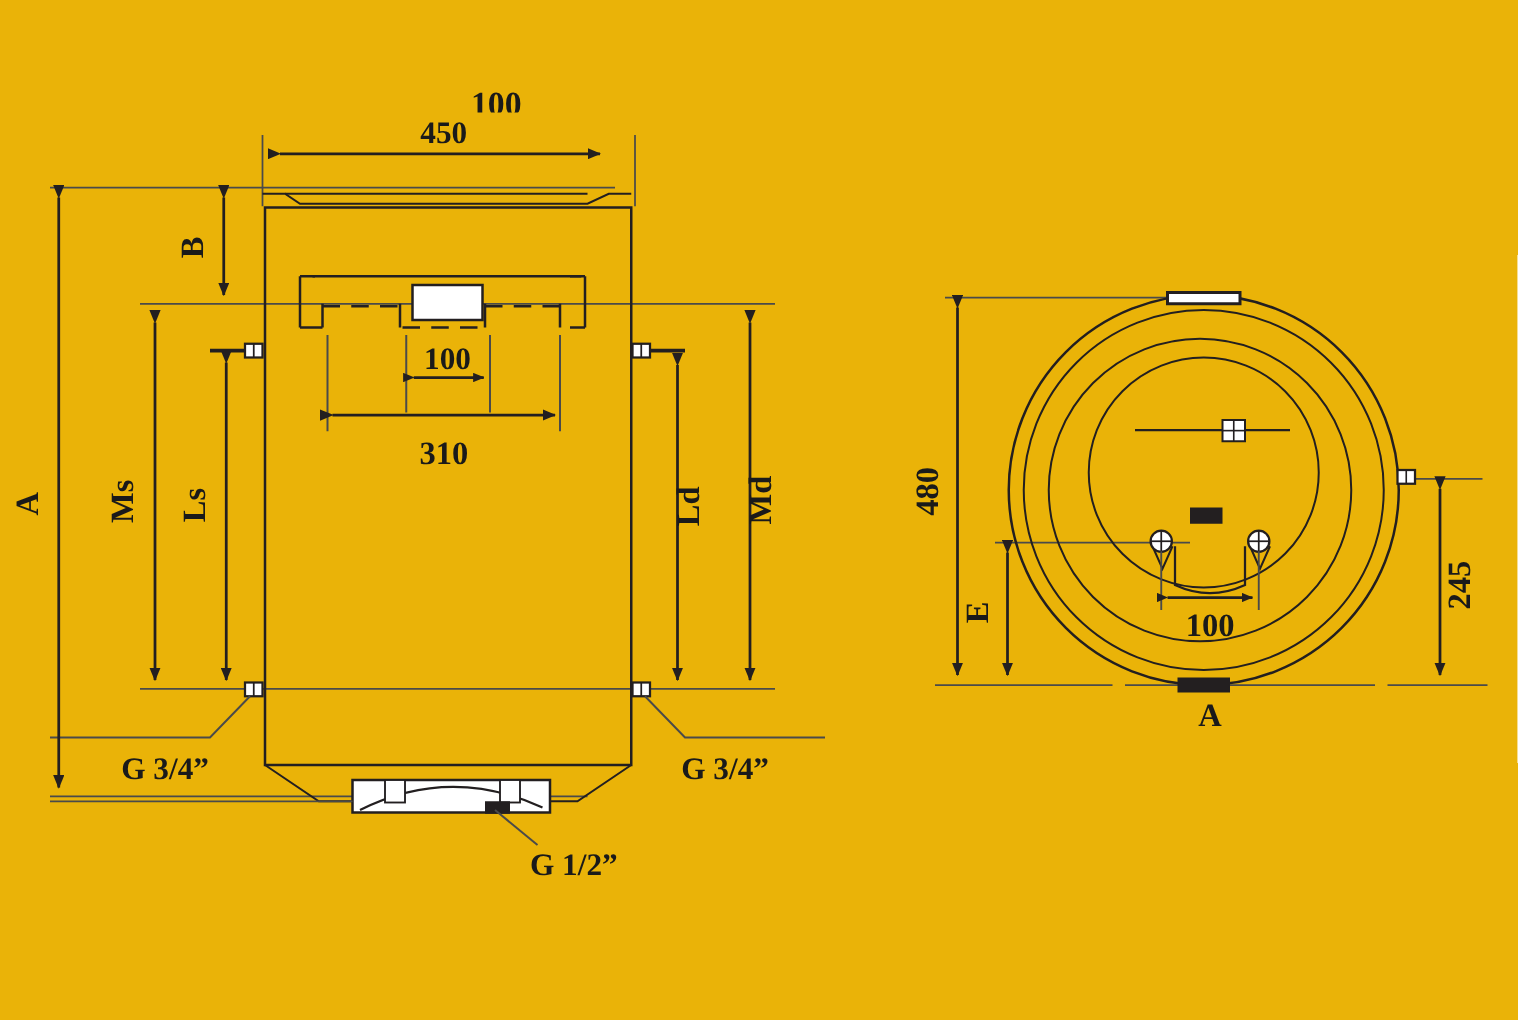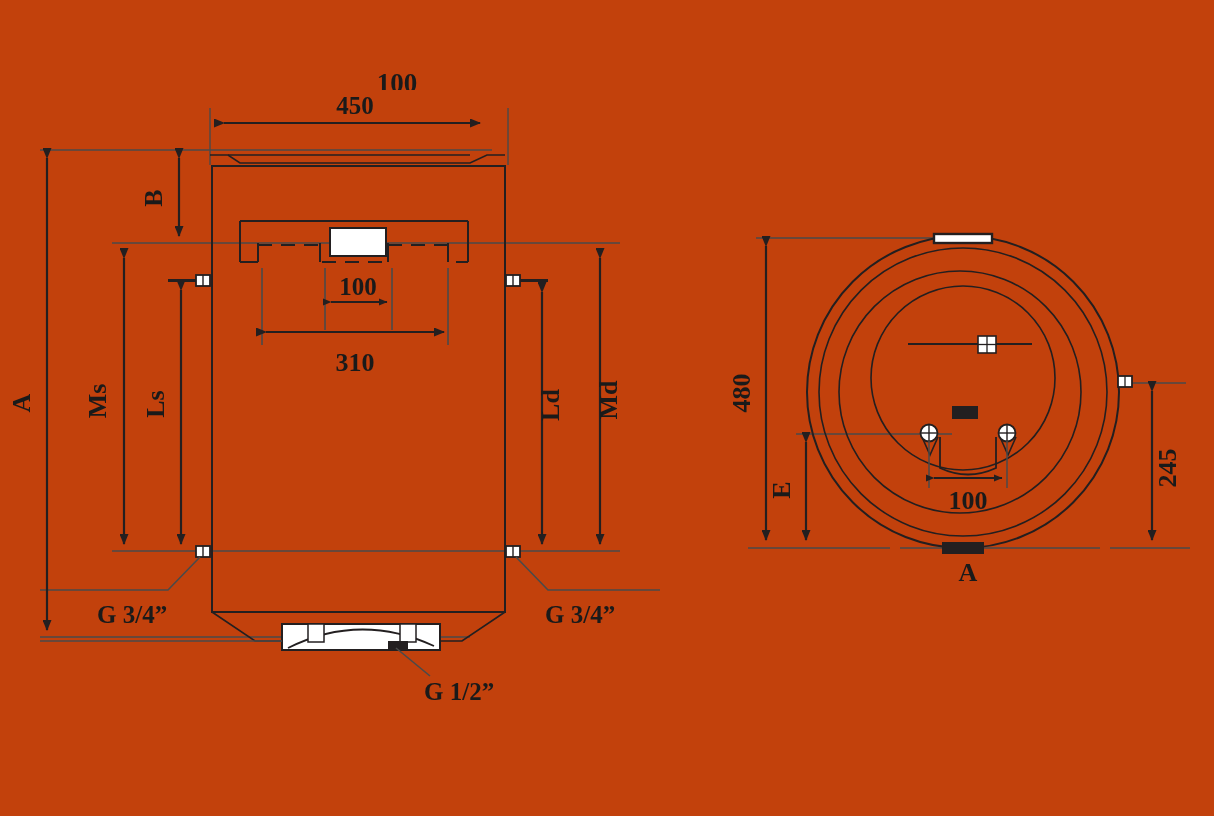--- a/index.html
+++ b/index.html
@@ -1,17 +1,17 @@
 <!DOCTYPE html>
 <html><head>
 <meta charset="utf-8">
 <style>
   html,body{margin:0;padding:0;background:#ffffff;}
   body{width:1214px;height:816px;overflow:hidden;font-family:"Liberation Serif",serif;}
-  #stage{position:relative;width:1214px;height:816px;background:#c2410c;}
+  #stage{position:relative;width:1214px;height:816px;background:#eab308;}
   svg{display:block;}
   .dimtext{font-family:"Liberation Serif",serif;font-weight:bold;fill:#1a1a1a;}
 </style>
 </head>
 <body>
 
 <div id="stage">
 <svg width="1214" height="816" viewBox="0 0 1214 816">
 
   <defs>

